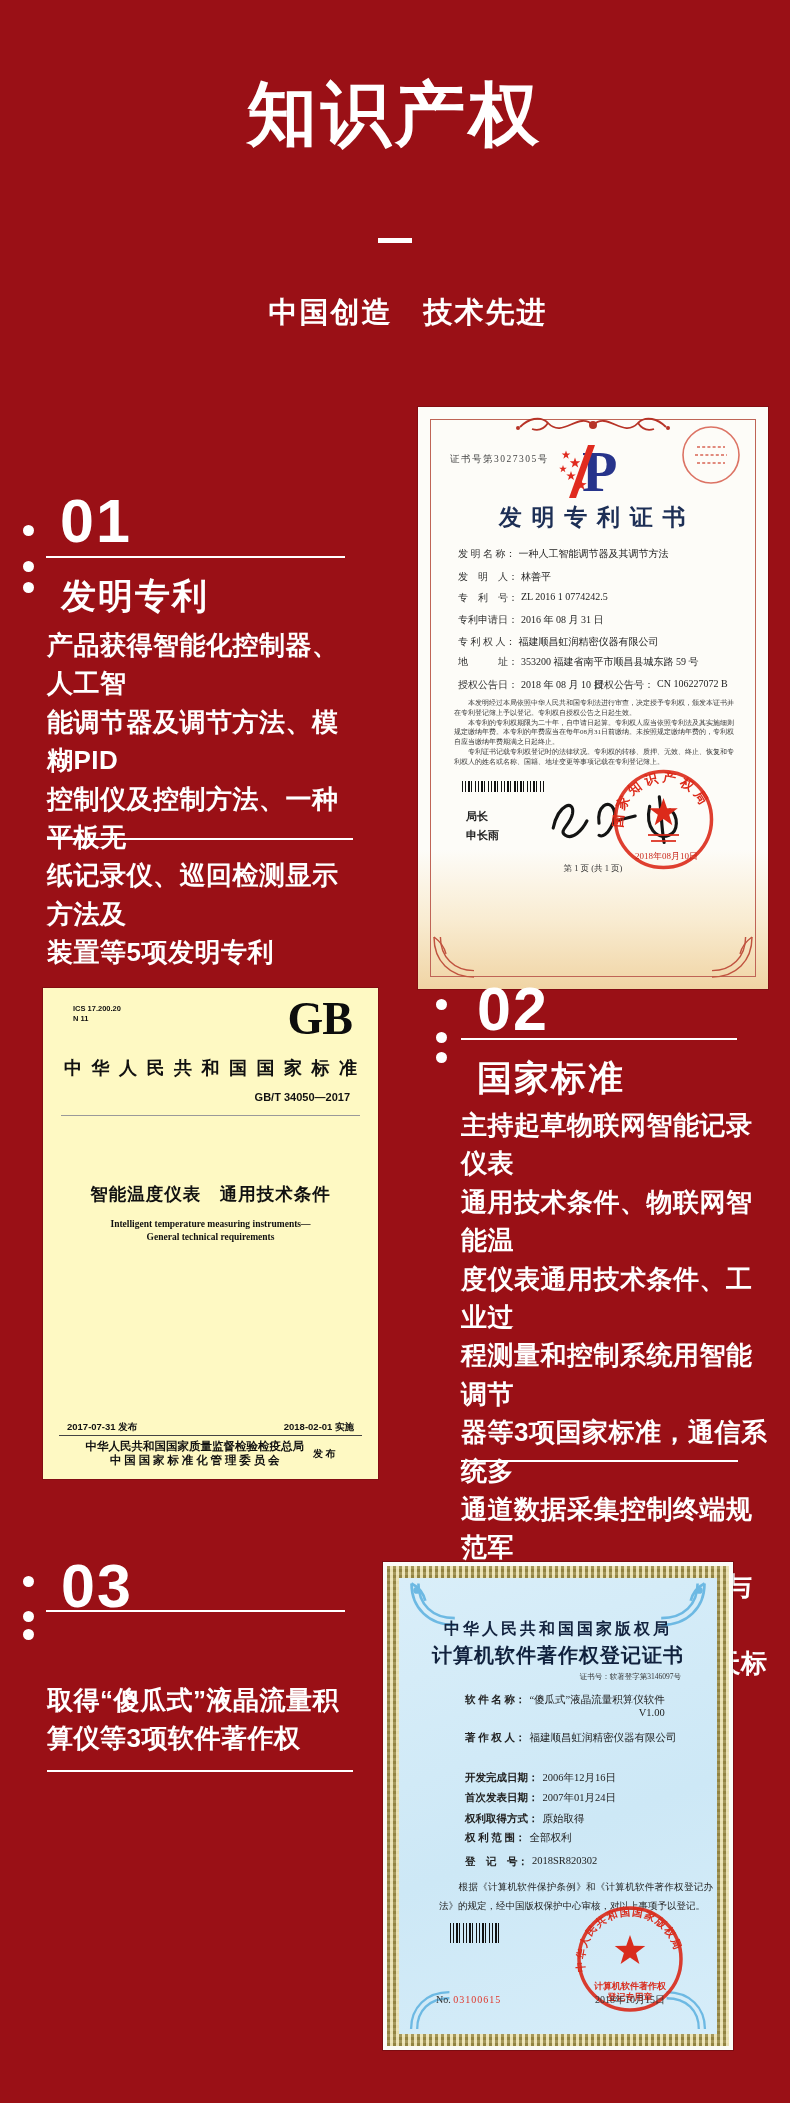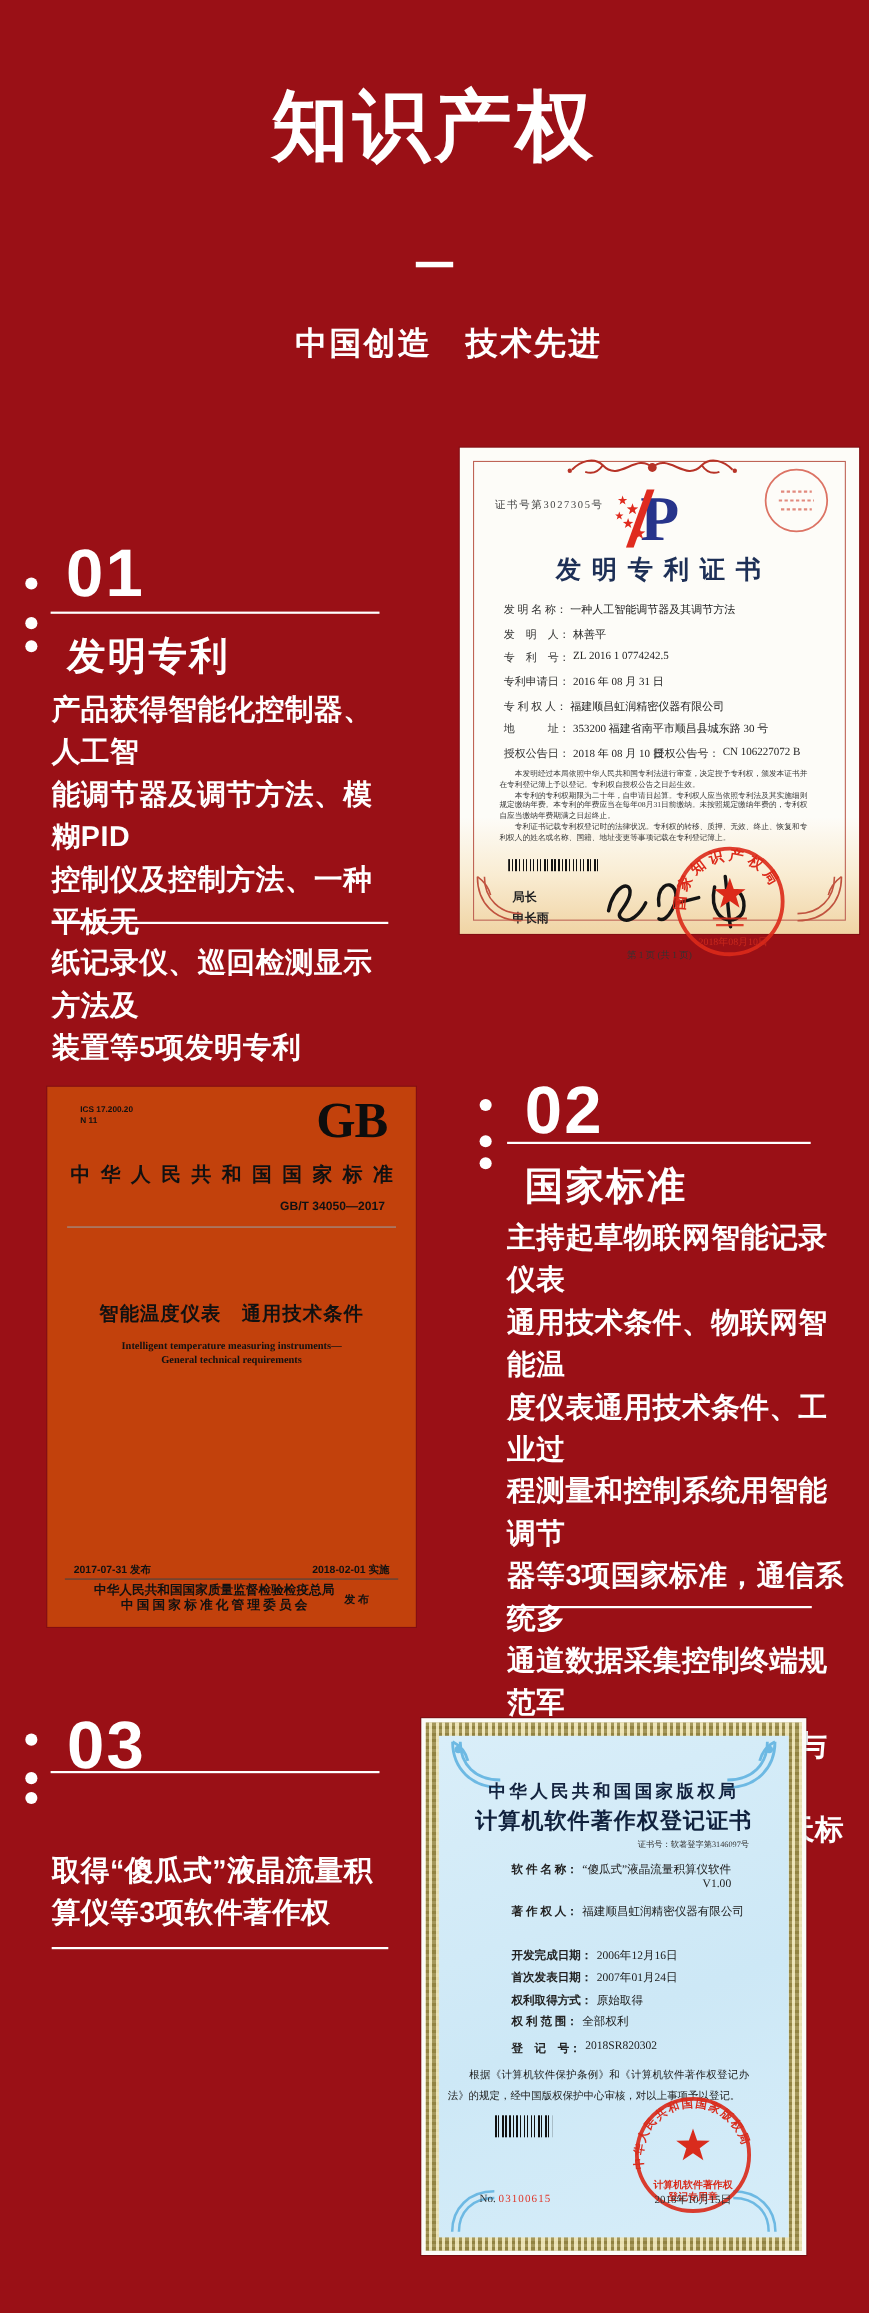--- a/index.html
+++ b/index.html
@@ -10,38 +10,38 @@
   .main-title{left:0;right:0;top:68px;text-align:center;font-size:70px;font-weight:900;letter-spacing:4px;}
   .title-dash{left:378px;top:238px;width:34px;height:5px;background:#fff;}
   .subtitle{left:0;right:0;top:293px;text-align:center;font-size:29px;font-weight:700;letter-spacing:2px;margin-left:26px;}
   
   .dots i{position:absolute;width:11px;height:11px;border-radius:50%;background:#fff;left:0;}
   .num{font-size:61px;font-weight:800;line-height:1;letter-spacing:2px;}
   .sec-line{height:2px;background:#fff;}
   .heading{font-size:35px;font-weight:800;letter-spacing:2px;}
   .body-text{font-size:26px;font-weight:700;line-height:38.4px;white-space:pre-line;letter-spacing:.5px;}
   
-  .cert1{left:418px;top:407px;width:350px;height:442px;
+  .cert1{left:418px;top:407px;width:350px;height:582px;
          background:linear-gradient(180deg,#fdfcf8 0%,#fdfcf8 76%,#f9ecd2 88%,#f0d4a4 100%);
-         box-shadow:0 0 0 1px rgba(0,0,0,.15);color:#222;font-family:"Liberation Serif",serif;padding-left:13px;}
+         box-shadow:0 0 0 1px rgba(0,0,0,.15);color:#222;font-family:"Liberation Serif",serif;}
   .cert1-frame{position:absolute;inset:12px;border:1.5px solid #bf6456;}
   .certno1{left:32px;top:46px;font-size:9.5px;letter-spacing:1.5px;color:#444;}
   .cert1-title{left:0;right:0;top:95px;text-align:center;font-size:23px;font-weight:700;color:#1d2f56;letter-spacing:2px;}
   .pf{position:absolute;left:40px;display:flex;gap:3px;font-size:10px;color:#222;white-space:nowrap;}
   .pf .pl{color:#333;}
   .fineprint{left:36px;top:292px;width:280px;font-size:7px;line-height:9.8px;text-align:justify;
              color:#3a3a3a;white-space:pre-line;}
   .barcode{background:repeating-linear-gradient(90deg,#111 0 1.5px,transparent 1.5px 3px,#111 3px 4px,transparent 4px 6.5px);}
   .bc1{left:44px;top:374px;width:84px;height:11px;}
   .official{left:48px;top:400px;font-size:11px;font-weight:700;line-height:19px;color:#222;}
   .sig{left:128px;top:380px;}
   .seal-date1{left:196px;top:443px;width:105px;text-align:center;font-size:9px;color:#c9281c;}
   .pagenote{left:0;right:0;top:456px;text-align:center;font-size:8.5px;color:#333;}
   
-  .gbdoc{left:43px;top:988px;width:335px;height:491px;background:#c2410c;color:#111;
+  .gbdoc{left:43px;top:988px;width:335px;height:491px;background:#fef9c3;color:#111;
          font-family:"Liberation Serif",serif;box-shadow:0 0 0 1px rgba(0,0,0,.15);}
   .gb-ics{left:30px;top:16px;font-size:7.5px;font-weight:700;line-height:10px;white-space:pre-line;font-family:"Liberation Sans",sans-serif;}
   .gb-logo{right:26px;top:4px;font-size:46px;font-weight:900;letter-spacing:-1px;color:#0d0d0d;}
   .gb-title{left:0;right:0;top:68px;text-align:center;font-size:18px;font-weight:800;word-spacing:5px;}
   .gb-code{right:28px;top:103px;font-size:11px;font-weight:700;font-family:"Liberation Sans",sans-serif;}
   .gb-line{left:18px;right:18px;top:127px;border-top:1px solid #9a9a9a;}
   .gb-doctitle{left:0;right:0;top:194px;text-align:center;font-size:17.5px;font-weight:800;
                font-family:"Liberation Sans",sans-serif;letter-spacing:1px;}
   .gb-en{left:0;right:0;top:230px;text-align:center;font-size:9.5px;font-weight:700;line-height:12.5px;white-space:pre-line;}
   .gb-date-l{left:24px;top:433px;font-size:9.5px;font-weight:700;font-family:"Liberation Sans",sans-serif;}
@@ -56,21 +56,21 @@
   .c3-band{position:absolute;inset:4px;background:#cdbf7d;
            background-image:repeating-linear-gradient(90deg,rgba(110,95,30,.5) 0 3px,rgba(240,232,190,.85) 3px 6px),
                             repeating-linear-gradient(0deg,rgba(110,95,30,.25) 0 3px,rgba(240,232,190,.4) 3px 6px);}
   .c3-inner{position:absolute;inset:16px;background:linear-gradient(160deg,#d9eef9 0%,#cde8f6 55%,#d6edf9 100%);}
   .c3-authority{left:0;right:0;top:57px;text-align:center;font-size:16px;font-weight:700;letter-spacing:3px;color:#13233f;}
   .c3-title{left:0;right:0;top:80px;text-align:center;font-size:20px;font-weight:800;letter-spacing:1px;color:#10213d;}
   .c3-certno{right:52px;top:110px;font-size:7.5px;color:#333;}
   .cf{position:absolute;left:42px;display:flex;gap:4px;font-size:10.5px;color:#222;}
   .cf .cl{font-weight:700;white-space:nowrap;margin-left:40px;}
   .cf .cv{white-space:pre-line;text-align:right;}
-  .c3-statement{left:24px;width:274px;top:316px;font-size:9.5px;line-height:18.5px;text-align:justify;
+  .c3-statement{left:56px;width:274px;top:316px;font-size:9.5px;line-height:18.5px;text-align:justify;
                 color:#222;white-space:pre-line;}
   .bc3{left:67px;top:361px;width:52px;height:20px;}
   .c3-date{left:212px;top:431px;font-size:10px;color:#333;}
   .c3-serial{left:53px;top:432px;font-size:10px;color:#333;}
   .c3-serial .red{color:#e0362a;letter-spacing:1px;}
   svg{display:block;}
 </style>
 </head>
 <body>
 
@@ -143,21 +143,21 @@
     <div class="pf" style="top:206px">
       <span class="pl">专利申请日：</span>
       <span class="pv">2016 年 08 月 31 日</span>
     </div>
     <div class="pf" style="top:228px">
       <span class="pl">专 利 权 人：</span>
       <span class="pv">福建顺昌虹润精密仪器有限公司</span>
     </div>
     <div class="pf" style="top:248px">
       <span class="pl">地　　　址：</span>
-      <span class="pv">353200 福建省南平市顺昌县城东路 30 号</span>
+      <span class="pv">353200 福建省南平市顺昌县城东路 59 号</span>
     </div>
     <div class="pf" style="top:271px">
       <span class="pl">授权公告日：</span>
       <span class="pv">2018 年 08 月 10 日</span>
     </div>
     <div class="pf" style="top:271px;left:176px">
       <span class="pl">授权公告号：</span>
       <span class="pv">CN 106227072 B</span>
     </div>
 

